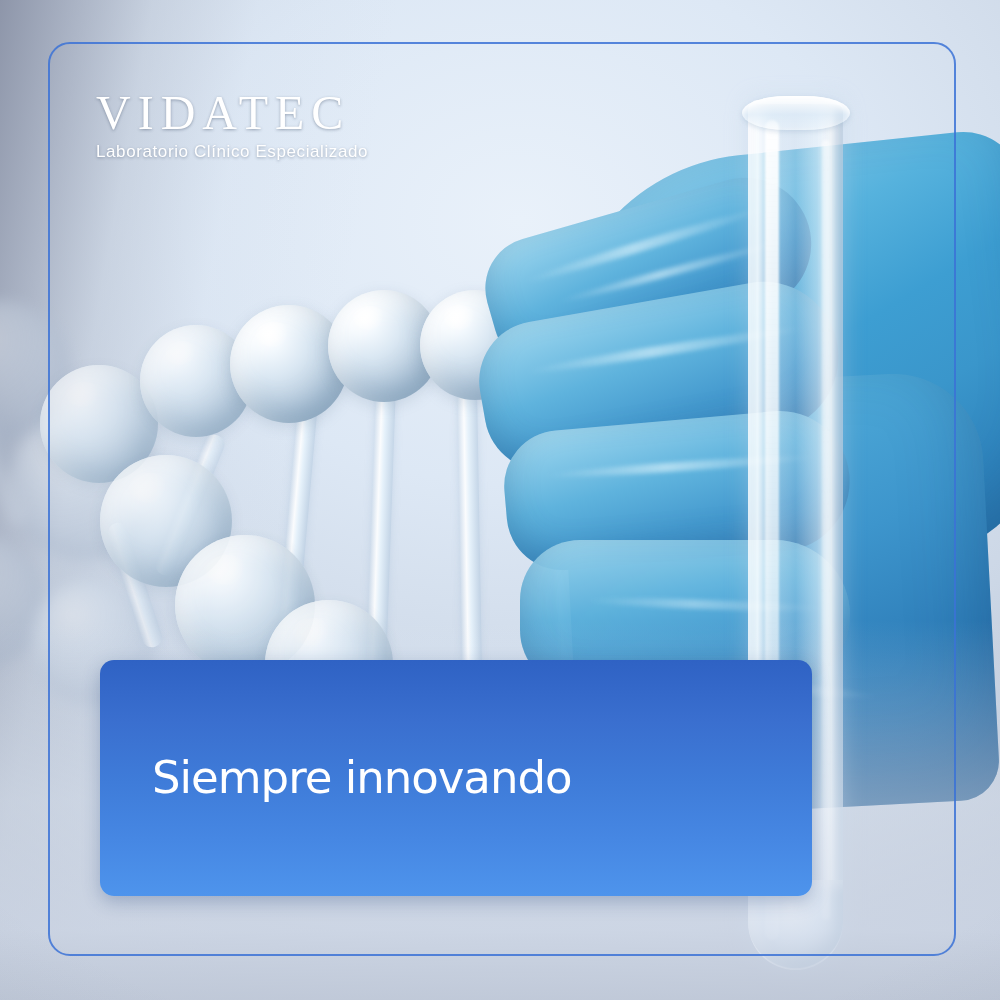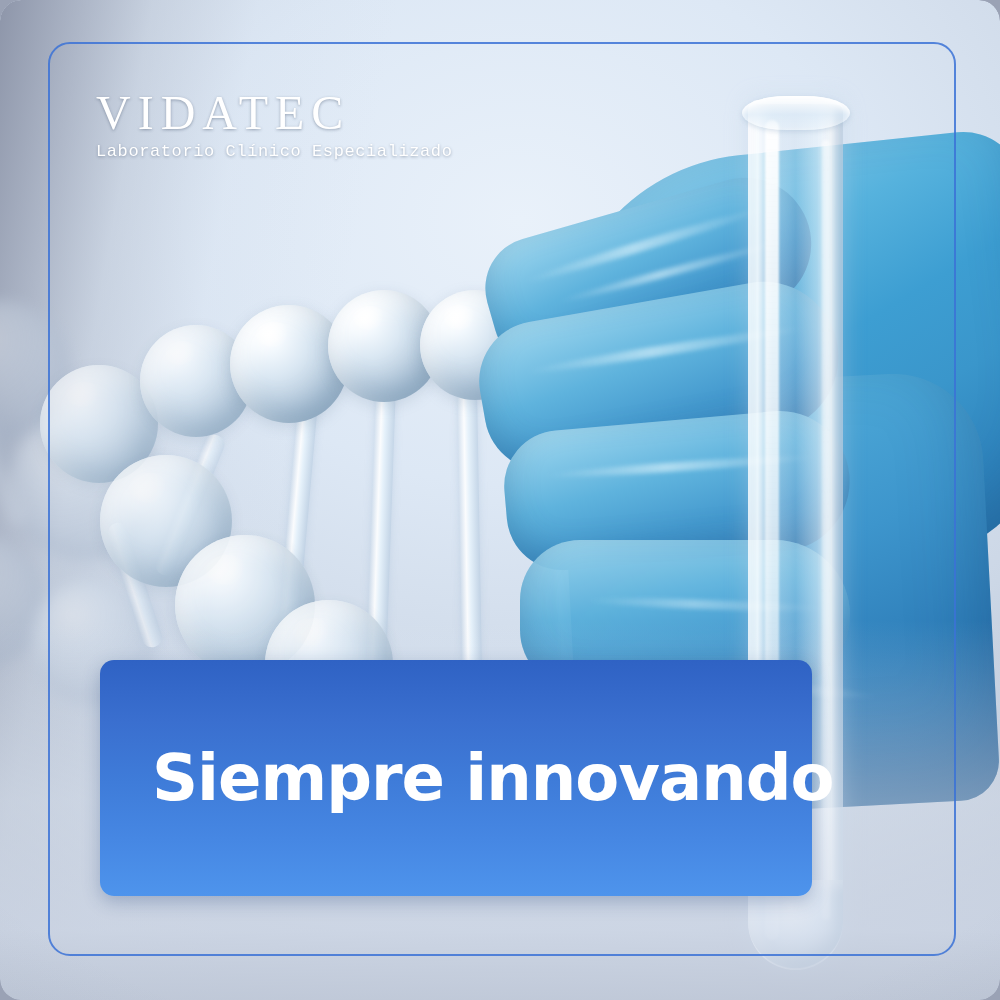--- a/index.html
+++ b/index.html
@@ -1,15 +1,15 @@
 <!DOCTYPE html>
 <html><head>
 <meta charset="utf-8">
 <style>
-  * { margin:0; padding:0; box-sizing:border-box;border-radius:21px; }
+  * { margin:0; padding:0; box-sizing:border-box; }
   html,body { width:1000px; height:1000px; }
   body {
     font-family:"Liberation Sans", sans-serif;
     overflow:hidden;
     background:#9aa2b5;
   }
 
   .poster {
     position:relative;
     width:1000px;
@@ -253,21 +253,21 @@
     text-shadow:0 1px 3px rgba(60,75,100,0.45);
   }
   .logo-name {
     font-family:"Liberation Serif", serif;
     font-size:48px;
     letter-spacing:7px;
     line-height:1.05;
     font-weight:400;
   }
   .logo-tag {
-    font-family:Liberation Mono, monospace;
+    font-family:Liberation Sans, sans-serif;
     font-size:17px;
     letter-spacing:0.6px;
     margin-top:4px;
     font-weight:400;
   }
 
   
   .banner {
     position:absolute;
     left:100px; top:660px;
@@ -276,22 +276,22 @@
     background:linear-gradient(180deg, #2f62c4 0%, #3a6fcf 26%, #3f7cd9 52%, #4687e3 76%, #4e94ec 100%);
     box-shadow:0 6px 18px rgba(30,60,120,0.28);
     display:flex;
     flex-direction:column;
     justify-content:center;
     padding:0 52px;
   }
   .banner-line {
     color:#ffffff;
     font-family:"DejaVu Sans", sans-serif;
-    font-weight:bold;
-    font-size:64px;
+    font-weight:normal;
+    font-size:45px;
     line-height:1.16;
     letter-spacing:-1px;
     white-space:nowrap;
   }
 </style>
 </head>
 <body>
 
 <div class="poster">
 

